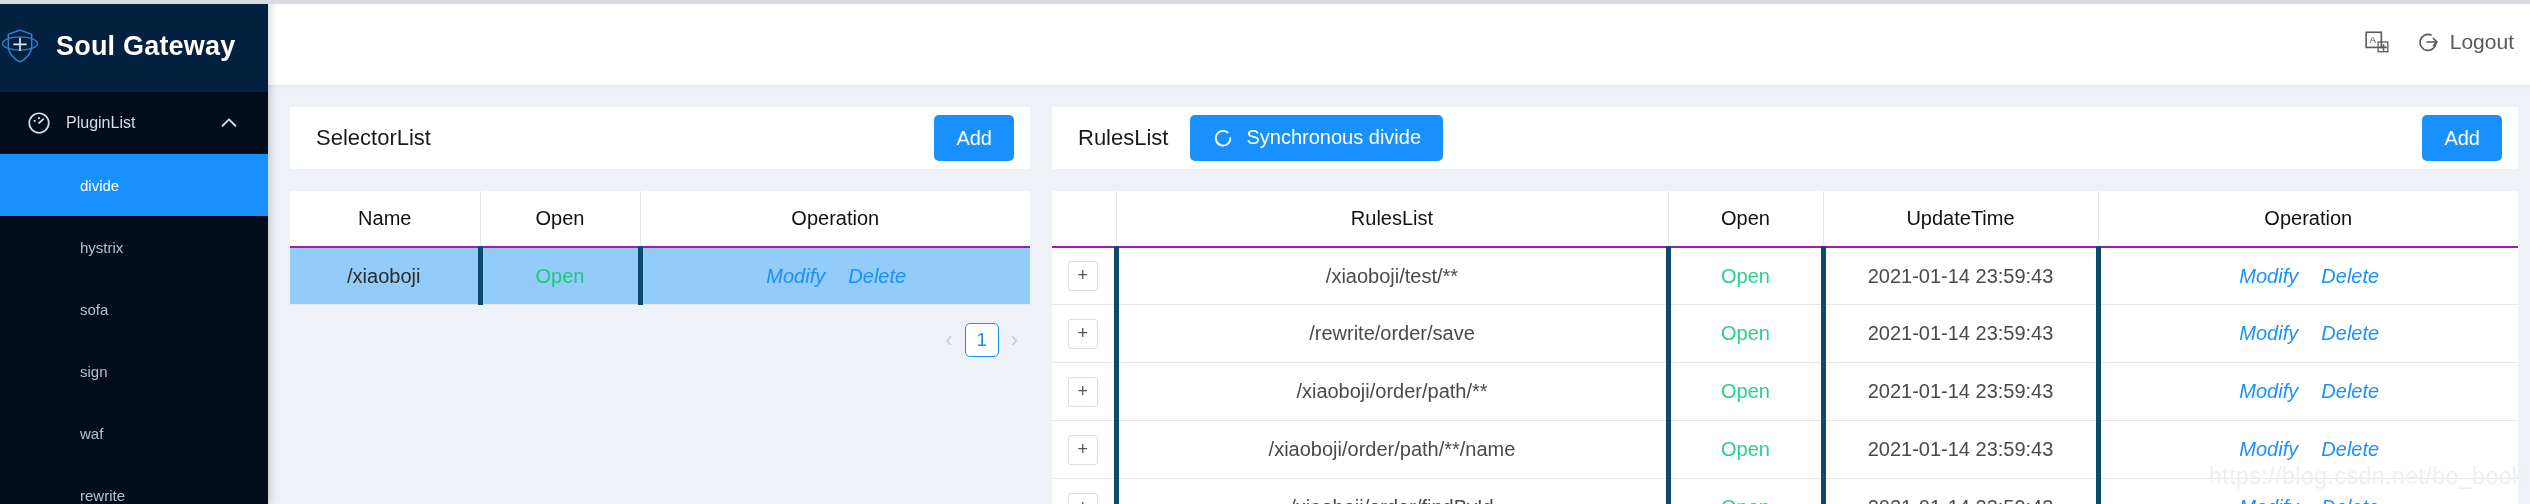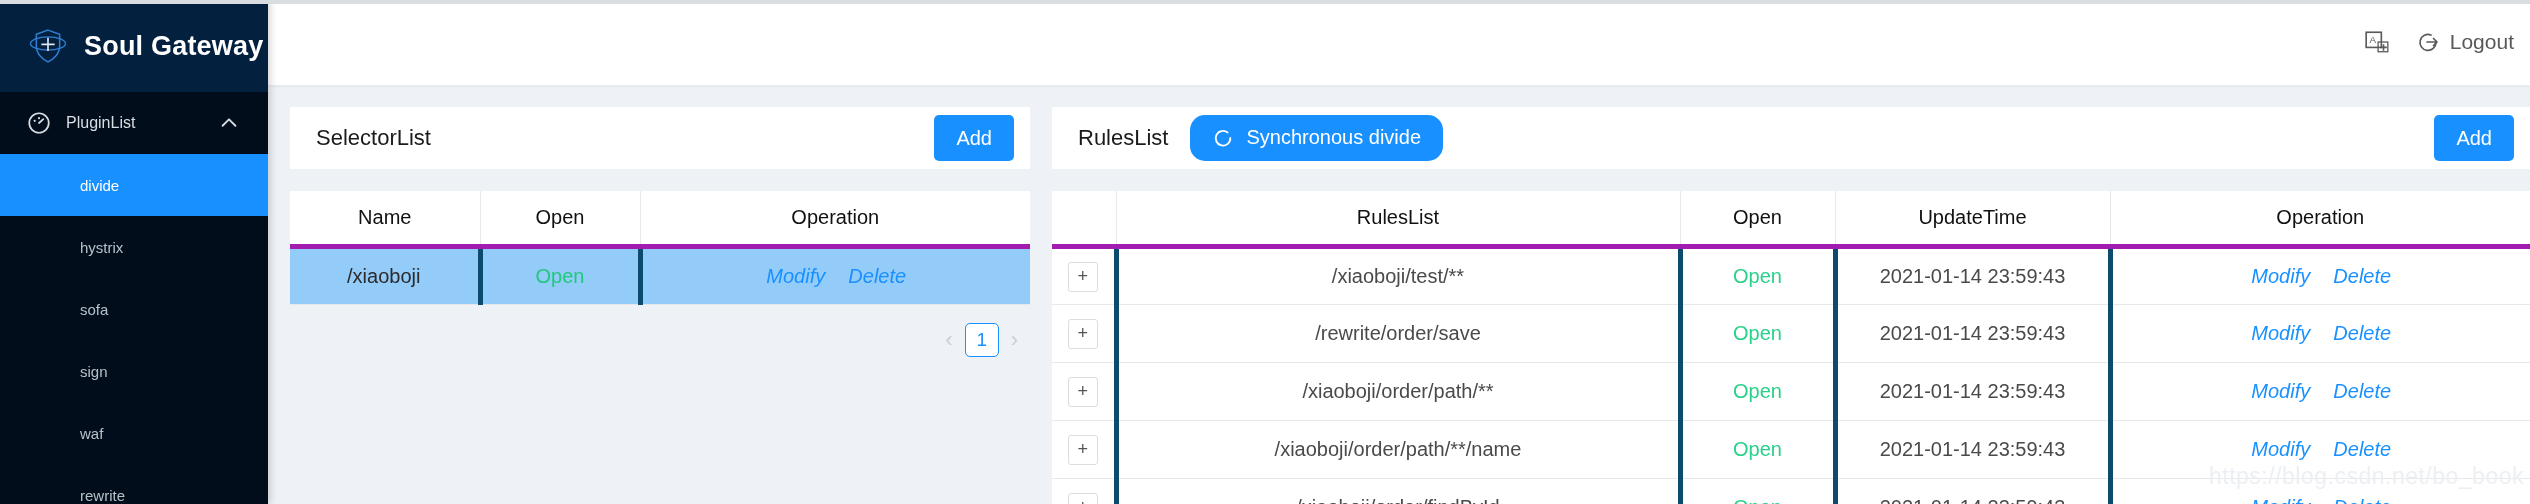--- a/index.html
+++ b/index.html
@@ -14,21 +14,20 @@
   
   .sidebar {
     width: 268px; min-width: 268px; height: 504px;
     background: #020d1c;
     position: relative; z-index: 5;
     box-shadow: 2px 0 8px rgba(0,0,0,.18);
   }
   .brand {
     height: 92px; background: #04203f;
     display: flex; align-items: center; gap: 16px;
-    padding-left: 28px;
   }
   .brand-logo { width: 40px; height: 40px; flex: 0 0 40px; display: block; }
   .brand-title {
     color: #ffffff; font-size: 27px; font-weight: bold;
     letter-spacing: .2px; white-space: nowrap;
   }
   .menu { padding-top: 0; }
   .menu-group-head {
     height: 62px; display: flex; align-items: center;
     padding: 0 28px 0 26px; color: #d8dde3; font-size: 16px;
@@ -56,54 +55,54 @@
   }
   .topbar-icon { width: 26px; height: 26px; display: block; cursor: pointer; }
   .logout {
     display: flex; align-items: center; gap: 10px;
     color: #595959; font-size: 21px; cursor: pointer; white-space: nowrap;
   }
   .logout svg { width: 24px; height: 24px; display:block; }
 
   .content {
     flex: 1 1 auto; background: #eef1f5;
-    display: flex; gap: 0; padding: 22px 0 0 22px; min-height: 0;
+    display: flex; gap: 0; padding: 22px 12px 0 22px; min-height: 0;
   }
 
   
   .panel-left { width: 740px; min-width: 740px; margin-right: 22px; }
   .panel-right { flex: 1 1 auto; min-width: 0; }
 
   .card-head {
     background: #ffffff; height: 62px;
     display: flex; align-items: center;
     padding: 0 16px 0 26px; gap: 22px;
   }
   .card-head.right-head { padding-left: 26px; }
   .card-title { font-size: 22px; color: #1b1b1b; white-space: nowrap; }
   .spacer { flex: 1 1 auto; }
   .btn-primary {
     background: #1890ff; color: #fff; border: none; border-radius: 5px;
     font-size: 20px; padding: 0 22px; height: 46px; line-height: 46px;
     cursor: pointer; font-family: inherit; white-space: nowrap;
   }
   .btn-sync {
-    background: #1890ff; color: #fff; border: none; border-radius: 15px;
+    background: #1890ff; color: #fff; border: none; border-radius: 5px;
     font-size: 20px; height: 46px; padding: 0 22px;
     display: inline-flex; align-items: center; gap: 12px; cursor: pointer;
     font-family: inherit; white-space: nowrap;
   }
   .btn-sync svg { width: 22px; height: 22px; display: block; }
 
   .table-wrap { margin-top: 22px; background: #ffffff; }
   table { width: 100%; border-collapse: collapse; table-layout: fixed; }
   th {
     font-size: 20px; font-weight: normal; color: #111;
     text-align: center; height: 56px;
-    border-bottom: 5px solid #a21caf;
+    border-bottom: 2px solid #a21caf;
     border-right: 1px solid #e8e8e8;
     background: #fff; white-space: nowrap;
   }
   th:last-child { border-right: none; }
   td {
     font-size: 20px; color: #4a4a4a; text-align: center; height: 58px;
     border-bottom: 1px solid #e8e8e8;
     border-right: 5px solid #0c4a6e;
     background: #fff; white-space: nowrap; overflow: hidden;
   }

